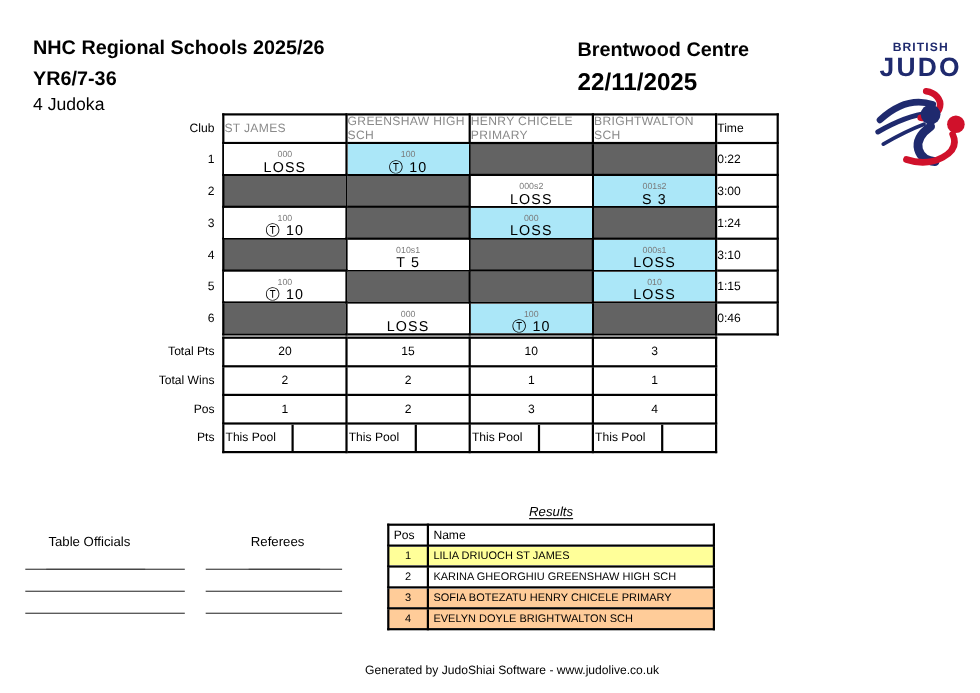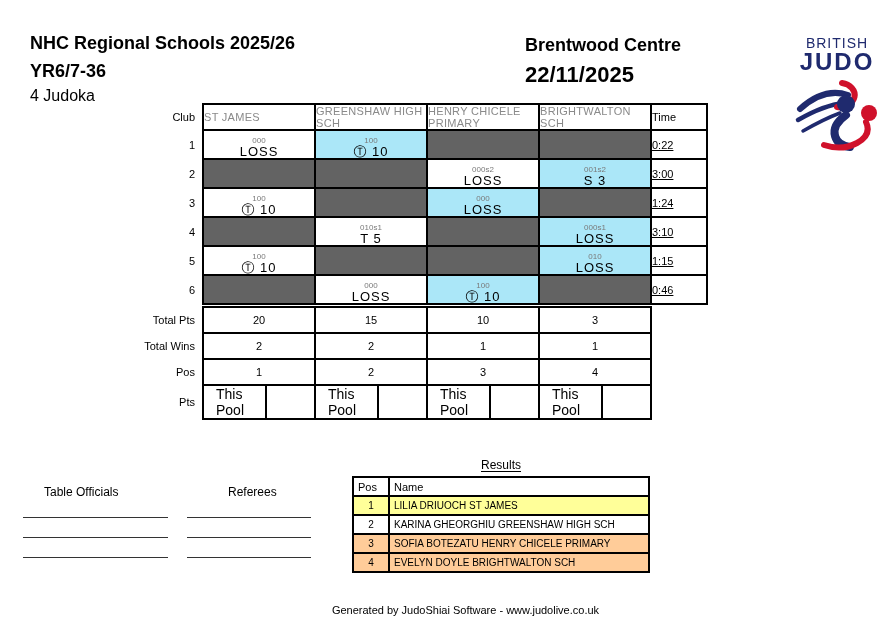--- a/index.html
+++ b/index.html
@@ -18,48 +18,48 @@
     font-family:"Liberation Sans","DejaVu Sans",sans-serif;color:#000;
   }
   
   .hdr-title{position:absolute;left:30px;top:33px;font-size:18px;font-weight:600;}
   .hdr-cat{position:absolute;left:30px;top:61px;font-size:18px;font-weight:600;}
   .hdr-judoka{position:absolute;left:30px;top:87px;font-size:16px;}
   .hdr-venue{position:absolute;left:525px;top:35px;font-size:18px;font-weight:600;}
   .hdr-date{position:absolute;left:525px;top:62px;font-size:22px;font-weight:600;}
   
   .logo{position:absolute;left:792px;top:36px;width:90px;text-align:center;}
-  .logo .l1{font-size:14px;font-weight:normal;color:var(--logo-navy);letter-spacing:1px;line-height:15px;}
+  .logo .l1{font-size:11px;font-weight:bold;color:var(--logo-navy);letter-spacing:1px;line-height:15px;}
   .logo .l2{font-size:24px;font-weight:bold;color:var(--logo-navy);letter-spacing:2px;line-height:22px;}
   .logo svg{margin-top:2px;}
   
   .pool{position:absolute;left:141px;top:103px;border-collapse:collapse;table-layout:fixed;}
   .pool td{padding:0;height:26px;font-size:11px;vertical-align:middle;overflow:hidden;}
   .pool td.b{border:2px solid #000;background:#fff;}
   .pool td.lbl{border:none;text-align:right;padding-right:7px;font-size:11px;white-space:nowrap;}
   .pool td.none{border:none;}
   .pool td.gray{background:var(--blocked-cell-gray);}
   .pool td.blue{background:var(--win-cell-blue);}
   .name-cell{padding:1px 3px;vertical-align:top;}
   .name-cell .nm{font-size:9px;line-height:11px;text-transform:uppercase;}
   .grade-cell{text-align:center;font-size:12px;}
   .club-cell{font-size:7.5px;color:#8a8a8a;padding-left:5px;letter-spacing:.3px;}
-  .time-cell{font-size:12px;padding-left:5px;text-decoration:underline;}
+  .time-cell{font-size:12px;padding-left:5px;}
   .time-hd{font-size:12px;padding-left:5px;}
   .mcell{position:relative;text-align:center;}
   .mcell .score{font-size:8px;color:#7a7a7a;line-height:9px;margin-top:5px;}
   .mcell .result{font-size:13px;line-height:13px;letter-spacing:1px;}
   .tot-cell{text-align:center;font-size:11px;}
   .pts-split{display:flex;height:100%;align-items:stretch;}
-  .pts-left{width:57%;border-right:2px solid #000;display:flex;align-items:center;padding-left:12px;font-size:14px;}
+  .pts-left{width:57%;border-right:2px solid #000;display:flex;align-items:center;padding-left:1px;font-size:11px;}
   .pts-right{flex:1;}
   .spacer td{height:3px !important;border:none;}
   
   .results{position:absolute;left:352px;top:458px;width:298px;}
-  .results .r-title{text-align:center;font-size:12px;text-decoration:underline;text-underline-offset:2px;margin-bottom:4px;}
+  .results .r-title{text-align:center;font-size:12px;text-decoration:underline;text-underline-offset:2px;margin-bottom:4px;font-style:italic;}
   .results table{border-collapse:collapse;width:100%;table-layout:fixed;}
   .results td{border:2px solid #000;height:19px;font-size:10px;padding:0 4px;overflow:hidden;white-space:nowrap;}
   .results .hp{font-size:11px;}
   .results .hn{font-size:11px;text-align:left;}
   .results .pos{text-align:center;}
   .results tr.gold td{background:var(--result-gold);}
   .results tr.bronze td{background:var(--result-bronze);}
   
   .off-label{position:absolute;font-size:12px;border-bottom:1.5px solid #777;padding:0 14px 18px 2px;}
   .sig-line{position:absolute;border-top:1.3px solid #333;height:0;}

